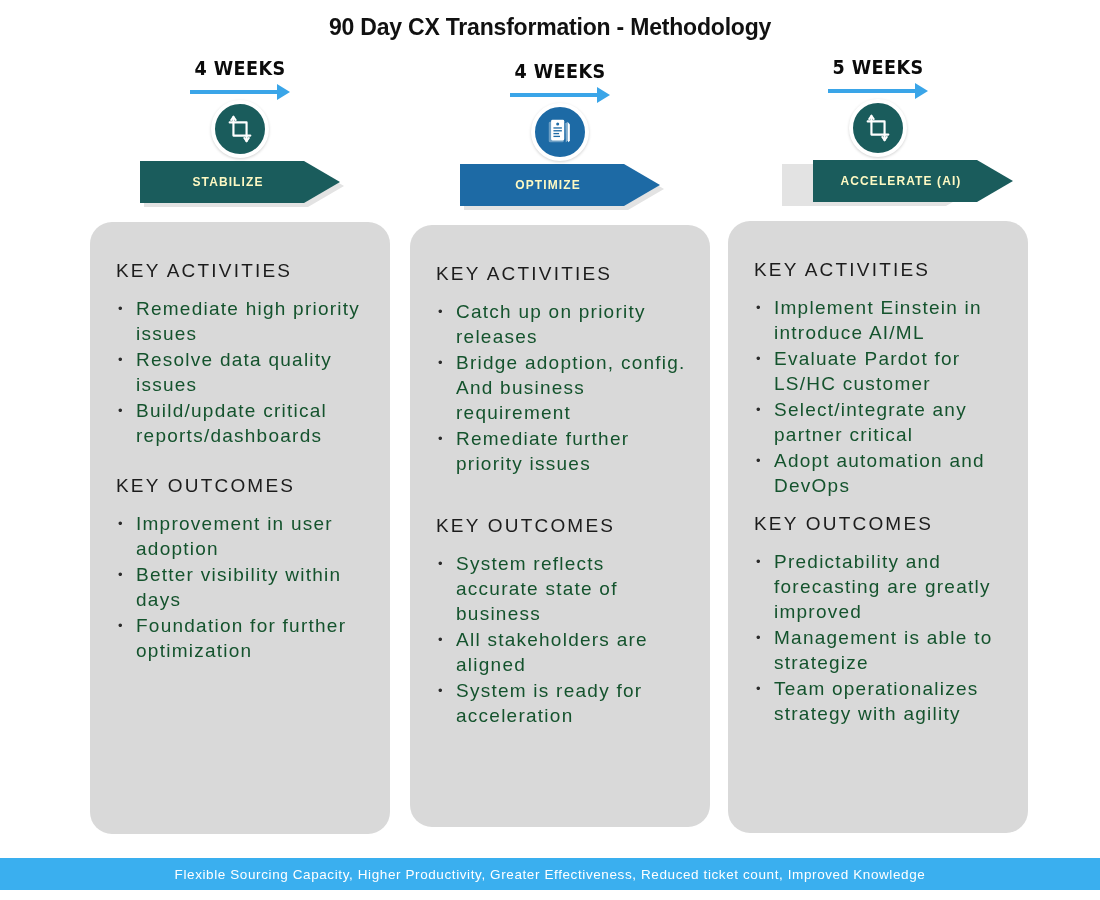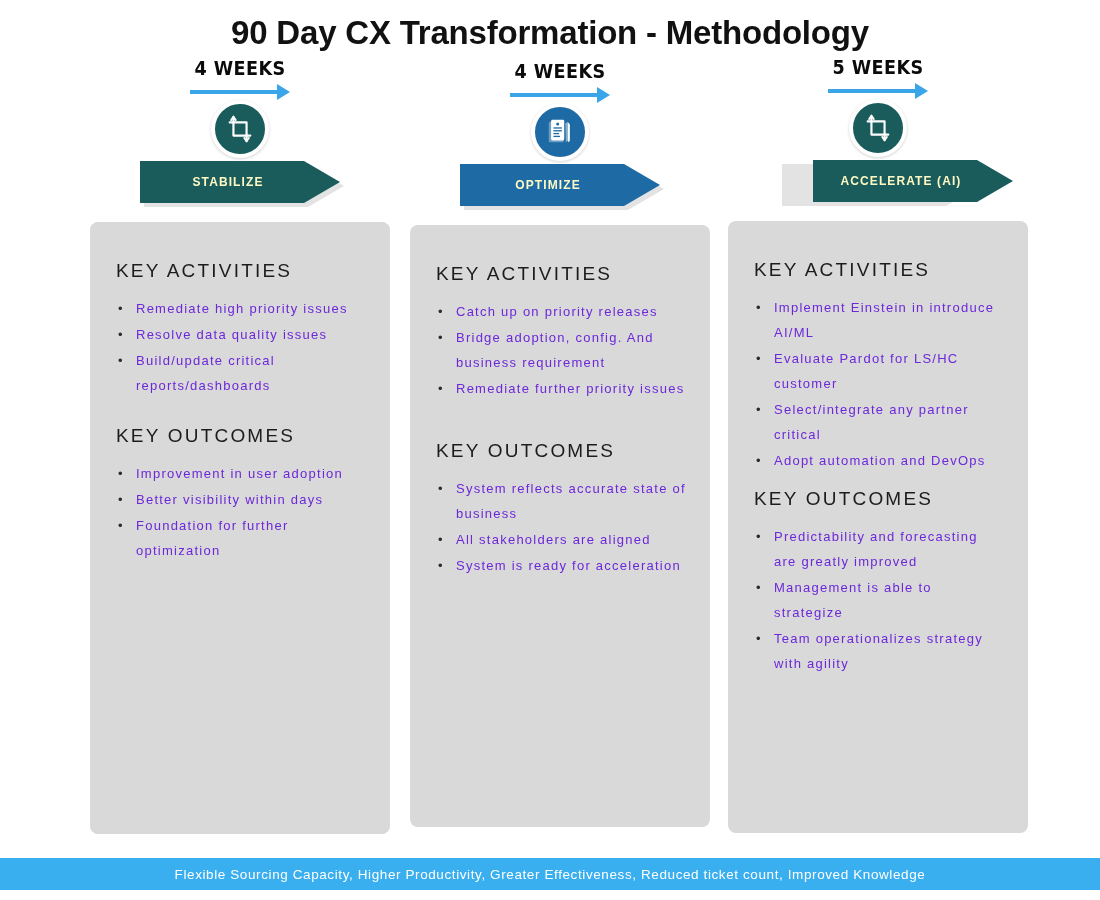--- a/index.html
+++ b/index.html
@@ -16,21 +16,21 @@
     overflow: hidden;
   }
 
   
   .page-title {
     position: absolute;
     top: 14px;
     left: 0;
     width: 1100px;
     text-align: center;
-    font-size: 33px;
+    font-size: 23px;
     font-weight: bold;
     color: #111111;
     letter-spacing: -0.2px;
     font-family: "Liberation Sans", sans-serif;
   }
 
   
   .columns {
     position: absolute;
     top: 0;
@@ -151,21 +151,21 @@
   }
 
   
   .card {
     position: absolute;
     top: 166px;
     left: 10px;
     width: 300px;
     height: 612px;
     background: #d9d9d9;
-    border-radius: 8px;
+    border-radius: 22px;
     box-sizing: border-box;
     padding: 38px 24px 0 26px;
   }
   .card-1 { height: 602px; }
   .card-2 { height: 612px; }
 
   .section-heading {
     font-size: 19px;
     color: #1c1c1c;
     letter-spacing: 2.2px;
@@ -177,23 +177,23 @@
     margin-top: 0;
   }
   .bullet-list {
     list-style: none;
     margin: 0;
     padding: 0;
   }
   .bullet-item {
     position: relative;
     padding-left: 20px;
-    font-size: 13px;
+    font-size: 19px;
     line-height: 25px;
-    color: #6d28d9;
+    color: #14532d;
     letter-spacing: 1.25px;
     margin-bottom: 1px;
   }
   .bullet-item::before {
     content: "•";
     position: absolute;
     left: 2px;
     top: 0;
     font-size: 13px;
     color: #2b2b2b;

